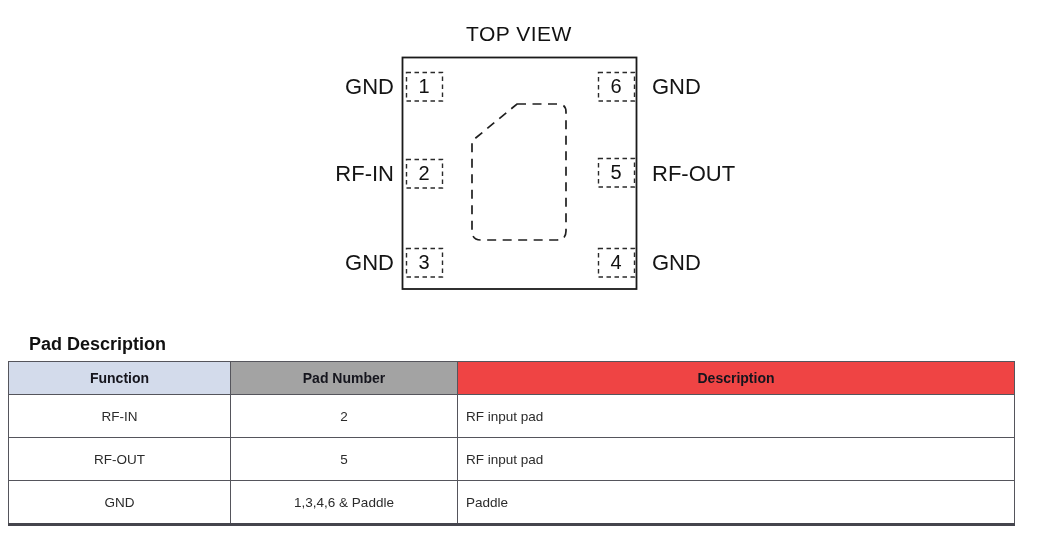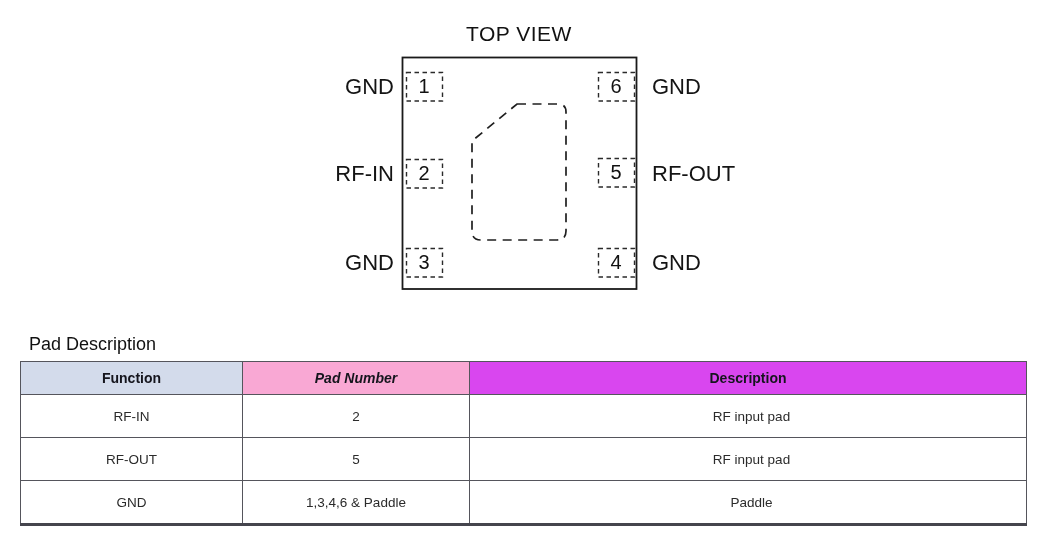--- a/index.html
+++ b/index.html
@@ -19,38 +19,38 @@
   }
   .pin-label{
     position:absolute;font-size:22px;line-height:25px;color:#141414;white-space:nowrap;
   }
   .pin-label.left{left:244px;width:150px;text-align:right;}
   .pin-label.right{left:652px;width:170px;text-align:left;}
 
   
   .section-heading{
     position:absolute;left:29px;top:334px;
-    font-size:18px;font-weight:normal;color:#111;
+    font-size:18px;font-weight:bold;color:#111;
   }
   table.pad-table{
-    position:absolute;left:20px;top:361px;width:1006px;
+    position:absolute;left:8px;top:361px;width:1006px;
     border-collapse:collapse;table-layout:fixed;
     font-size:13.5px;color:#2b2b2b;
   }
   table.pad-table th,table.pad-table td{
     border:1px solid #55555c;overflow:hidden;
   }
   table.pad-table{border:1.5px solid #55555c;border-bottom:3px solid #45454d;}
   table.pad-table th{
     height:30px;font-size:14px;font-weight:bold;color:#15151d;
     text-align:center;vertical-align:middle;
   }
   table.pad-table td{height:40px;vertical-align:middle;}
   td.cell-center{text-align:center;}
-  td.cell-left{text-align:center;padding-left:8px;}
+  td.cell-left{text-align:left;padding-left:8px;}
   col.c1{width:222px;} col.c2{width:227px;} col.c3{width:557px;}
 </style>
 </head>
 <body>
 
 <div class="page">
 
   <div class="top-view-title">TOP VIEW</div>
 
   <svg class="diagram-svg" width="1052" height="320" viewBox="0 0 1052 320">
@@ -86,22 +86,22 @@
 
   <table class="pad-table">
     <colgroup>
         <col class="c1">
         <col class="c2">
         <col class="c3">
       </colgroup>
     <thead>
       <tr>
         <th style="background-color: rgb(211, 219, 235);">Function</th>
-        <th style="background-color: #f9a8d4; font-style: italic;">Pad Number</th>
-        <th style="background-color: #d946ef;">Description</th>
+        <th style="background-color: #a3a3a3;">Pad Number</th>
+        <th style="background-color: #ef4444;">Description</th>
       </tr>
     </thead>
     <tbody>
       <tr>
         <td class="cell-center">RF-IN</td>
         <td class="cell-center">2</td>
         <td class="cell-left">RF input pad</td>
       </tr>
       <tr>
         <td class="cell-center">RF-OUT</td>

